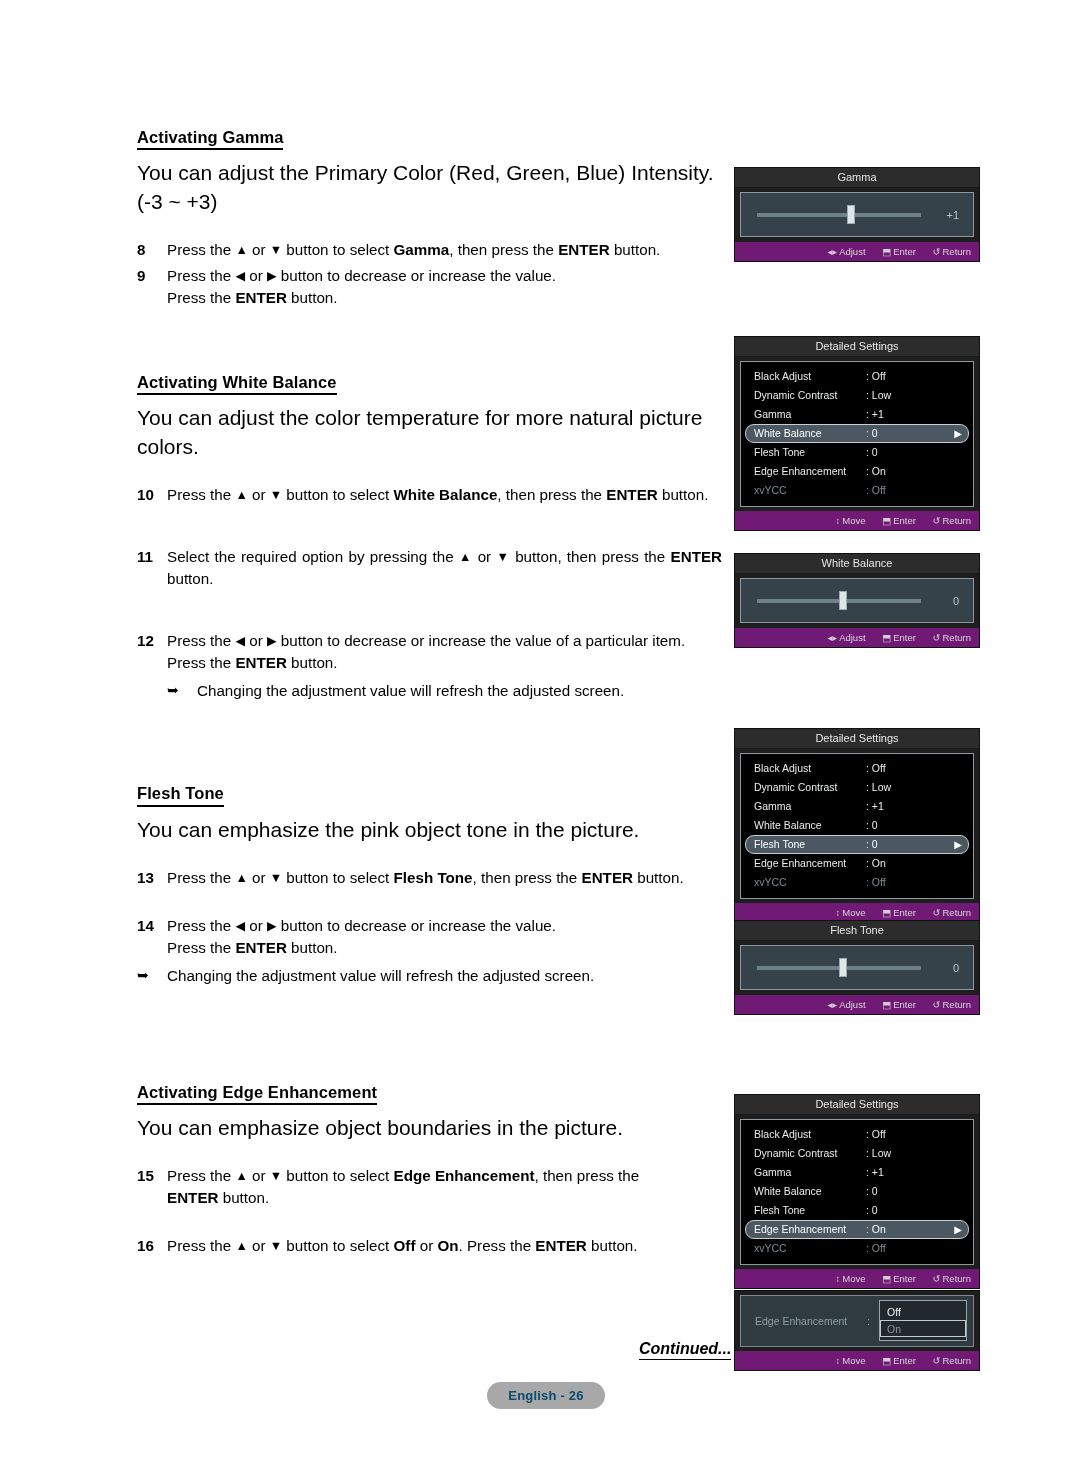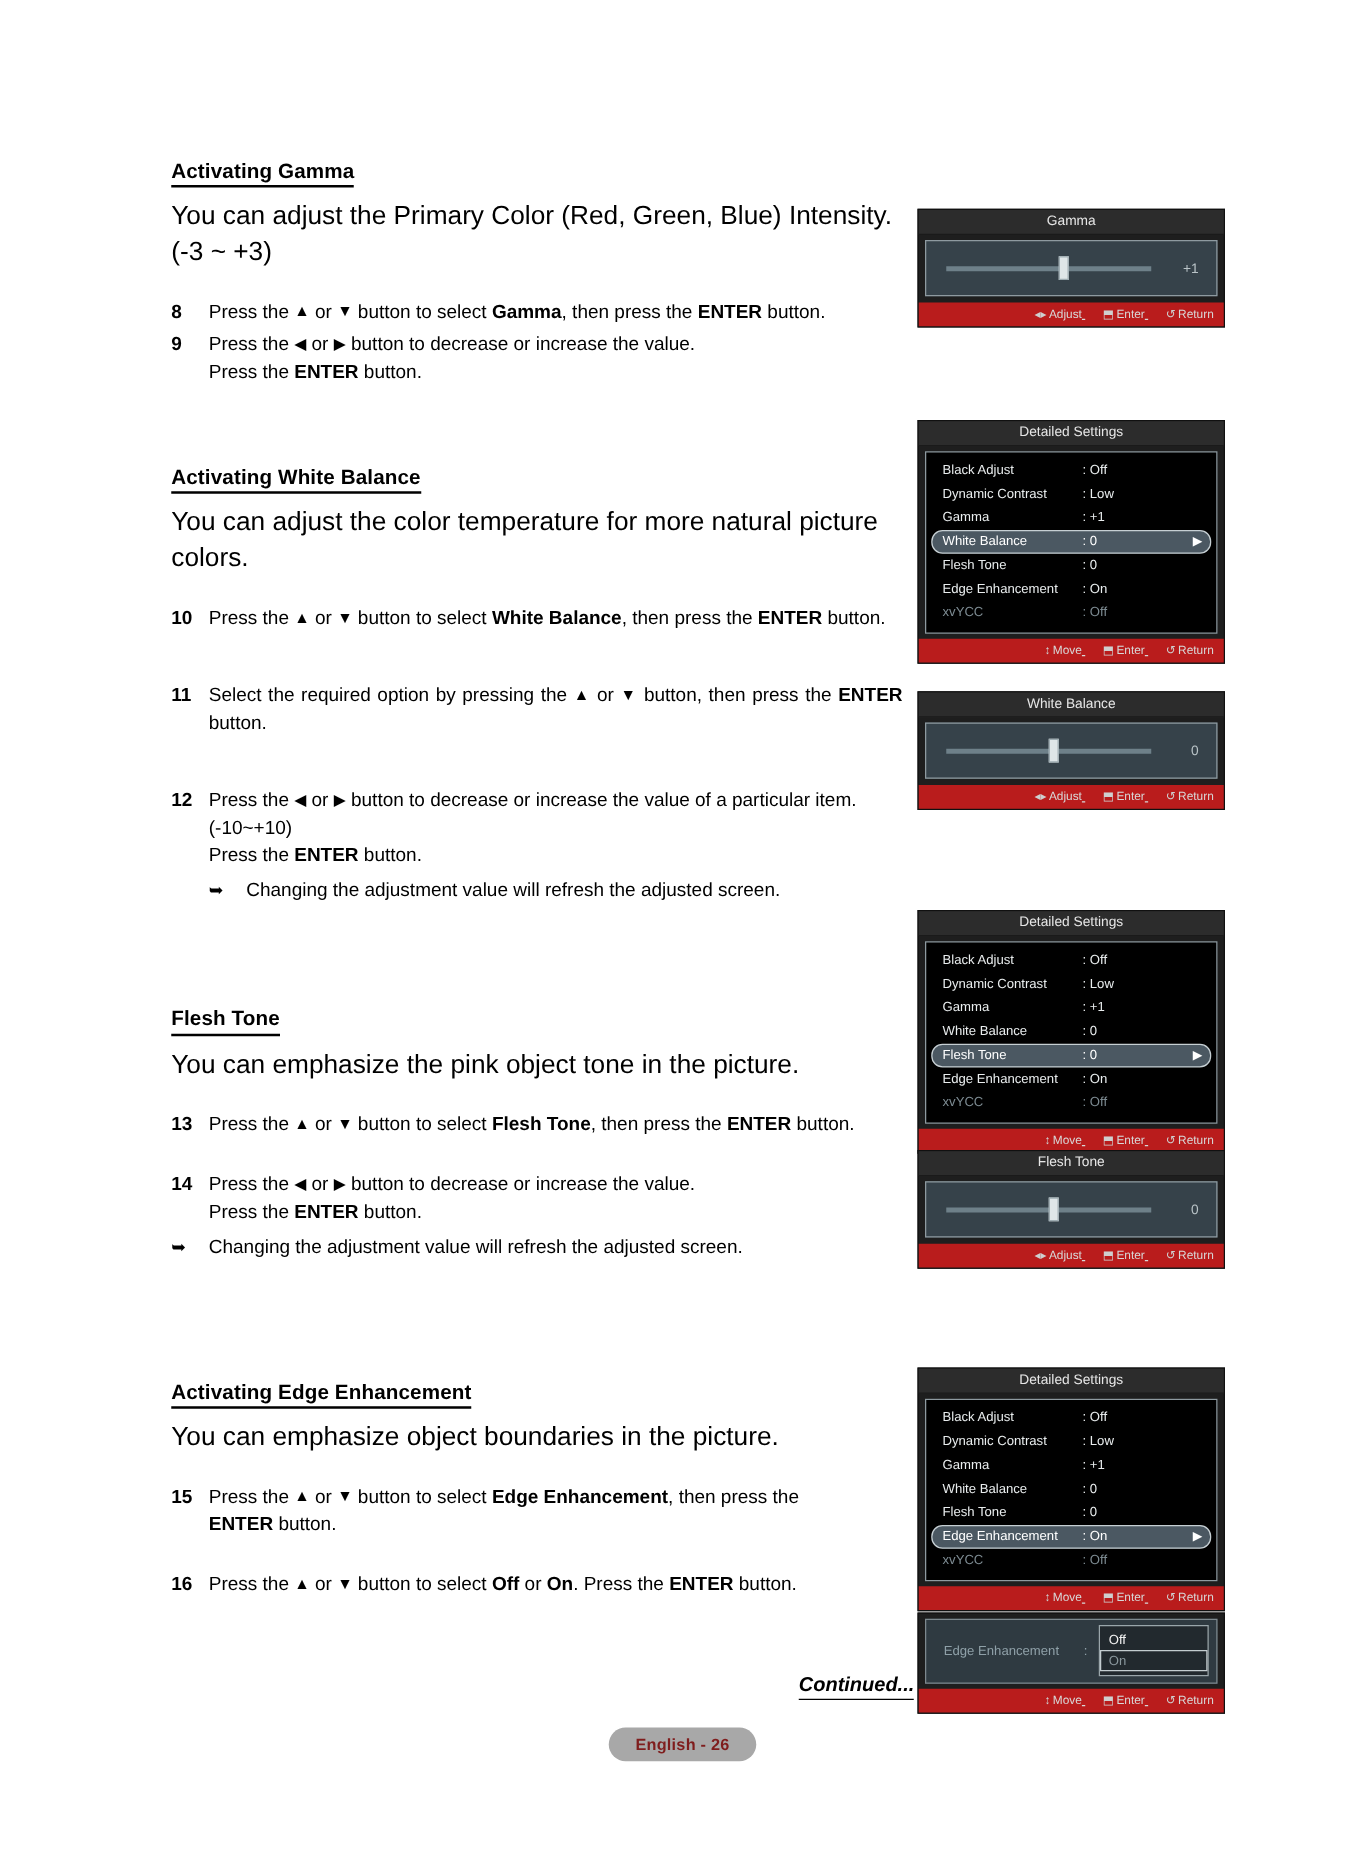--- a/index.html
+++ b/index.html
@@ -103,27 +103,26 @@
     line-height: 19px;
     text-align: center;
     font-size: 11px;
     color: #e6e6e6;
     background: #2c2c2c;
     border-bottom: 1px solid #1a1a1a;
   }
   .osd-foot {
     height: 19px;
     line-height: 19px;
-    background: #b91c1c;
+    background: #701a75;
     text-align: right;
     padding-right: 8px;
     font-size: 9.5px;
     color: #d8d8d8;
     white-space: nowrap;
-    text-decoration: underline;
   }
   .osd-foot .hint { margin-left: 14px; display: inline-block; }
   .osd-foot .gly { color: #cfcfcf; margin-right: 2px; }
 
   
   .slider-box {
     background: #36424a;
     border: 1px solid #8e9aa0;
     margin: 4px 5px 5px 5px;
     height: 45px;
@@ -252,21 +251,21 @@
     line-height: 1.2;
   }
   .pagebadge {
     position: absolute;
     left: 487px;
     top: 1382px;
     width: 118px;
     height: 27px;
     background: #a8a8a8;
     border-radius: 14px;
-    color: #7f1d1d;
+    color: #0c4a6e;
     font-size: 13px;
     font-weight: bold;
     display: flex;
     align-items: center;
     justify-content: center;
     letter-spacing: 0.2px;
   }
 </style>
 </head>
 <body>
@@ -306,21 +305,21 @@
 
     <div class="step justify">
       <span class="num">11</span>
       <span class="body"><span>Select the required option by pressing the </span><span class="arrow">▲</span><span> or </span><span class="arrow">▼</span><span> button, then press the </span><b>ENTER</b><span> button.</span></span>
     </div>
 
     <div class="gap-lg"></div>
 
     <div class="step">
       <span class="num">12</span>
-      <span class="body"><span>Press the </span><span class="arrow">◀</span><span> or </span><span class="arrow">▶</span><span> button to decrease or increase the value of a particular item.</span><span class="cont">(-10~+10)</span><span class="cont"><span>Press the </span><b>ENTER</b><span> button.</span></span></span>
+      <span class="body"><span>Press the </span><span class="arrow">◀</span><span> or </span><span class="arrow">▶</span><span> button to decrease or increase the value of a particular item.</span><span class="cont"><span>Press the </span><b>ENTER</b><span> button.</span></span></span>
     </div>
 
     <div class="note">
       <span class="bullet">➥</span>
       <span>Changing the adjustment value will refresh the adjusted screen.</span>
     </div>
 
     <div class="gap-xl"></div>
     <div class="gap-md"></div>
 

